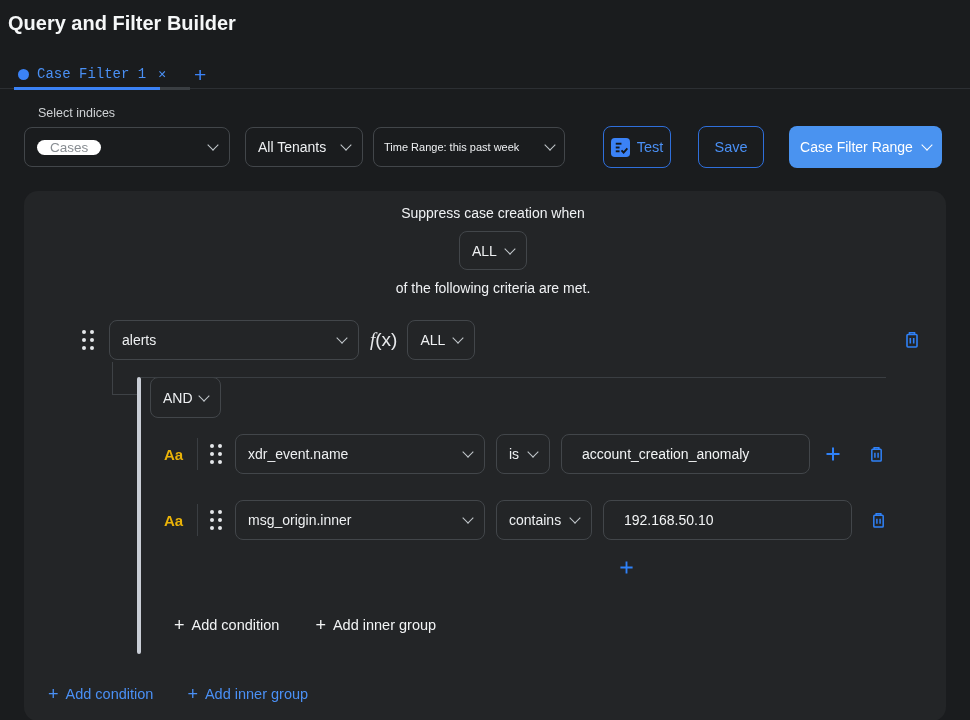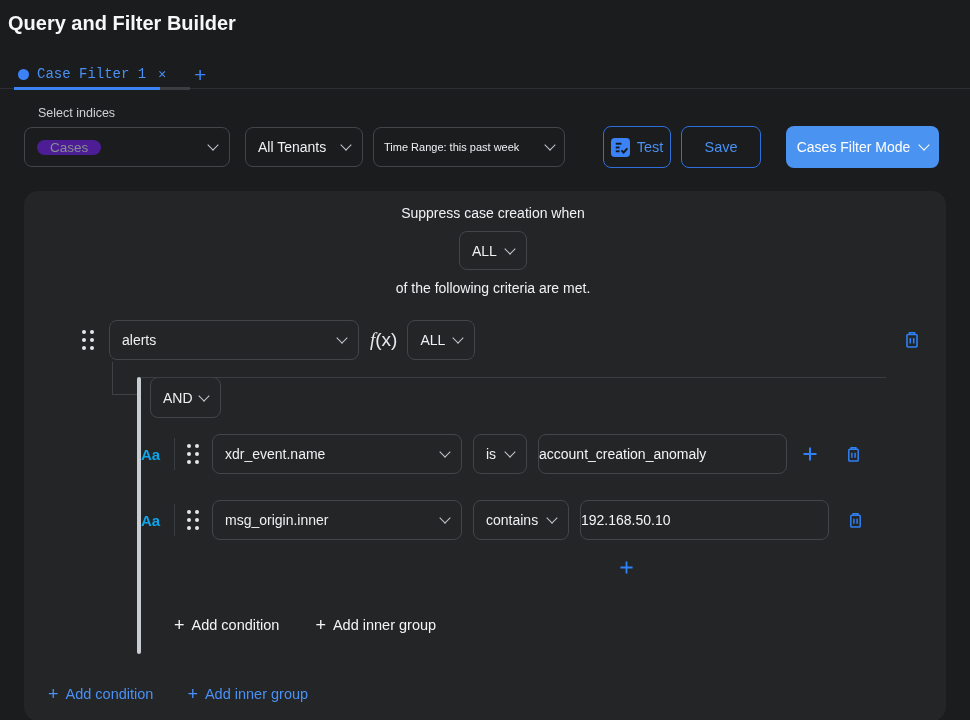--- a/index.html
+++ b/index.html
@@ -30,30 +30,30 @@
   .dd {
     display:flex; align-items:center; height:40px;
     border:1px solid #42464a; border-radius:8px;
     padding:0 12px; background:transparent; color:#eef0f2; cursor:pointer;
   }
   .chev { width:8px; height:8px; border-right:1.8px solid #c3c8cc; border-bottom:1.8px solid #c3c8cc;
           transform:rotate(45deg); margin-top:-4px; flex:none; }
   .chev.white { border-color:#ffffff; }
   .dd .chev { margin-left:auto; }
   .dd-indices { width:206px; }
-  .pill { background:#4c1d95; color:#888d92; border-radius:13px; padding:0 13px; font-size:13.5px; }
+  .pill { background:#ffffff; color:#888d92; border-radius:13px; padding:0 13px; font-size:13.5px; }
   .dd-tenants { width:118px; margin-left:15px; }
   .dd-timerange { width:192px; margin-left:10px; font-size:11px; padding:0 10px; }
   .btn-outline {
     display:flex; align-items:center; justify-content:center; gap:7px;
     height:42px; border:1px solid #2f6fdb; border-radius:8px; background:transparent;
     color:#4a90f5; font-size:14.5px; cursor:pointer; font-family:inherit;
   }
   .btn-test { width:68px; margin-left:38px; }
-  .btn-save { width:80px; margin-left:10px; }
+  .btn-save { width:66px; margin-left:27px; }
   .btn-mode {
     display:flex; align-items:center; justify-content:center; gap:10px;
     width:153px; height:42px; margin-left:25px; border:none; border-radius:8px;
     background:#4a93f0; color:#ffffff; font-size:14px; cursor:pointer; font-family:inherit;
   }
 
   
   .panel { margin:23px 24px 0 24px; background:#232527; border-radius:14px; padding-bottom:18px; }
   .suppress-row { display:flex; align-items:center; gap:10px; padding:14px 0 0 16px; color:#f0f2f4;flex-direction:column; }
   .dd-sm { width:68px; height:39px; justify-content:space-between; padding:0 12px; }
@@ -72,31 +72,31 @@
   .elbow-v { position:absolute; left:88px; top:42px; width:1px; height:33px; background:#3e4246; }
   .elbow-h { position:absolute; left:88px; top:74px; width:26px; height:1px; background:#3e4246; }
 
   
   .inner-group { position:relative; margin:17px 60px 0 113px; padding:0 0 20px 4px; }
   .inner-group::before { content:""; position:absolute; left:0; top:0; bottom:0; width:4px; border-radius:2px; background:#c9ced6; }
   .inner-group::after { content:""; position:absolute; left:4px; right:0; top:0; height:1px; background:#3a3e42; }
   .dd-logic { width:71px; height:41px; margin:13px 0 0 9px; justify-content:space-between;text-align:right; }
   .cond-row { display:flex; align-items:center; margin-top:16px; }
   .cond-row + .cond-row { margin-top:26px; }
-  .aa { width:27px; color:#0ea5e9; font-size:15px; font-weight:700; }
+  .aa { margin-left:23px; width:27px; color:#eab308; font-size:15px; font-weight:700; }
   .cond-divider { margin-left:6px; width:1px; height:32px; background:#3a3e42; }
   .cond-row .drag-handle { margin-left:12px; }
   .cond-row .dd-field { margin-left:13px; }
   .dd-op { margin-left:11px; justify-content:space-between; }
   .dd-op.w54 { width:54px; }
   .dd-op.w96 { width:96px; }
   .value-input {
     margin-left:11px; width:249px; height:40px;
     background:transparent; border:1px solid #42464a; border-radius:8px;
-    padding:0 0; color:#f2f4f5; font-size:14px; font-family:inherit;
+    padding:0 20px; color:#f2f4f5; font-size:14px; font-family:inherit;
   }
   .row-plus { margin-left:15px; }
   .row-trash-1 { margin-left:28px; }
   .row-trash-2 { margin-left:19px; }
   .center-plus { margin:20px 0 0 478px; display:flex; }
   .add-row { display:flex; gap:36px; margin:41px 0 0 33px; color:#f2f4f5; font-size:14.5px; }
   .add-link { display:flex; align-items:center; gap:7px; cursor:pointer; background:none; border:none; color:inherit; font-size:inherit; font-family:inherit; }
   .add-link .plus-glyph { font-size:18px; font-weight:400; line-height:1; }
   .panel-add-row { display:flex; gap:34px; margin:31px 0 0 24px; color:#4a90f5; font-size:14.5px; }
 
@@ -142,21 +142,21 @@
         <line x1="5" y1="14" x2="9" y2="14" stroke="#14171a" stroke-width="2"></line>
         <path d="M11 13 l2.3 2.3 L17.2 11" stroke="#14171a" stroke-width="2" fill="none"></path>
       </svg>
     </span>
     <span>Test</span>
   </button>
   <button class="btn-outline btn-save">
     <span>Save</span>
   </button>
   <button class="btn-mode">
-    <span>Cases Filter Mode</span>
+    <span>Case Filter Range</span>
     <span class="chev white"></span>
   </button>
 </div>
 
 <div class="panel">
 
   <div class="suppress-row">
     <span>Suppress case creation when</span>
     <div class="dd dd-sm">
       <span>ALL</span>

